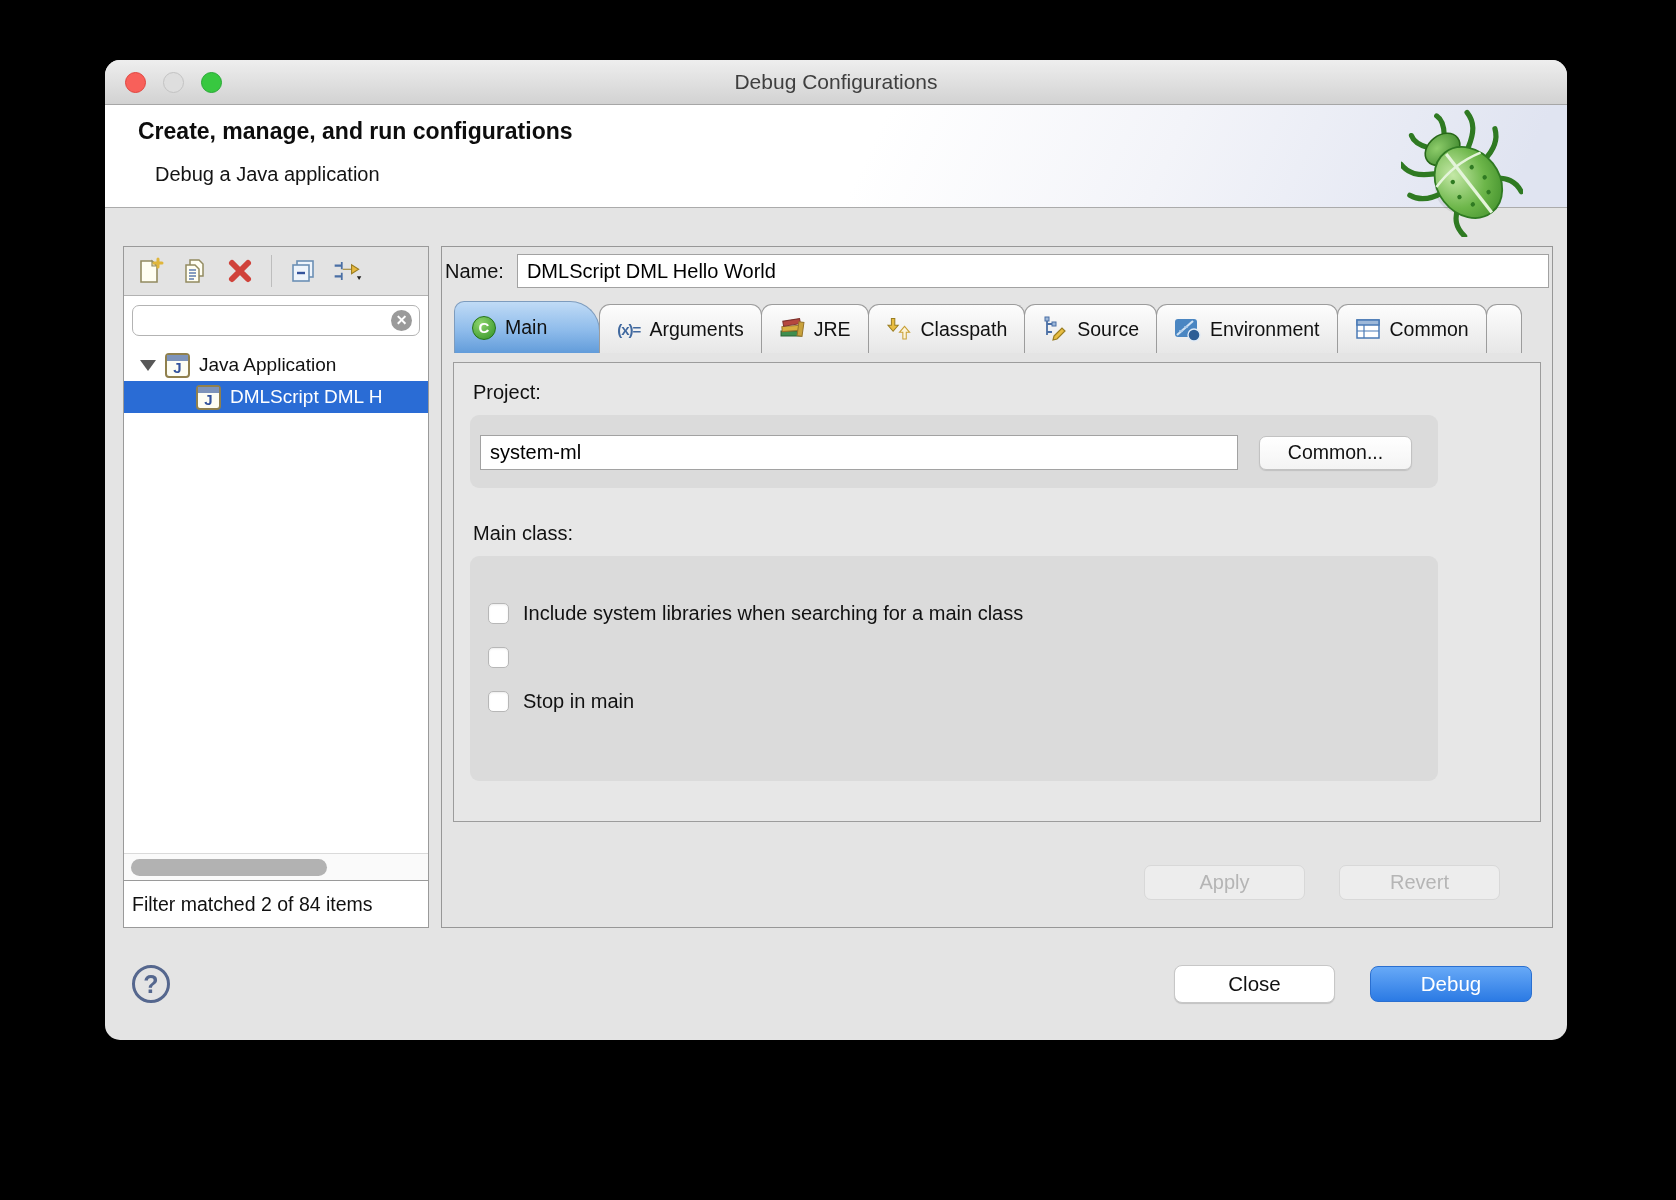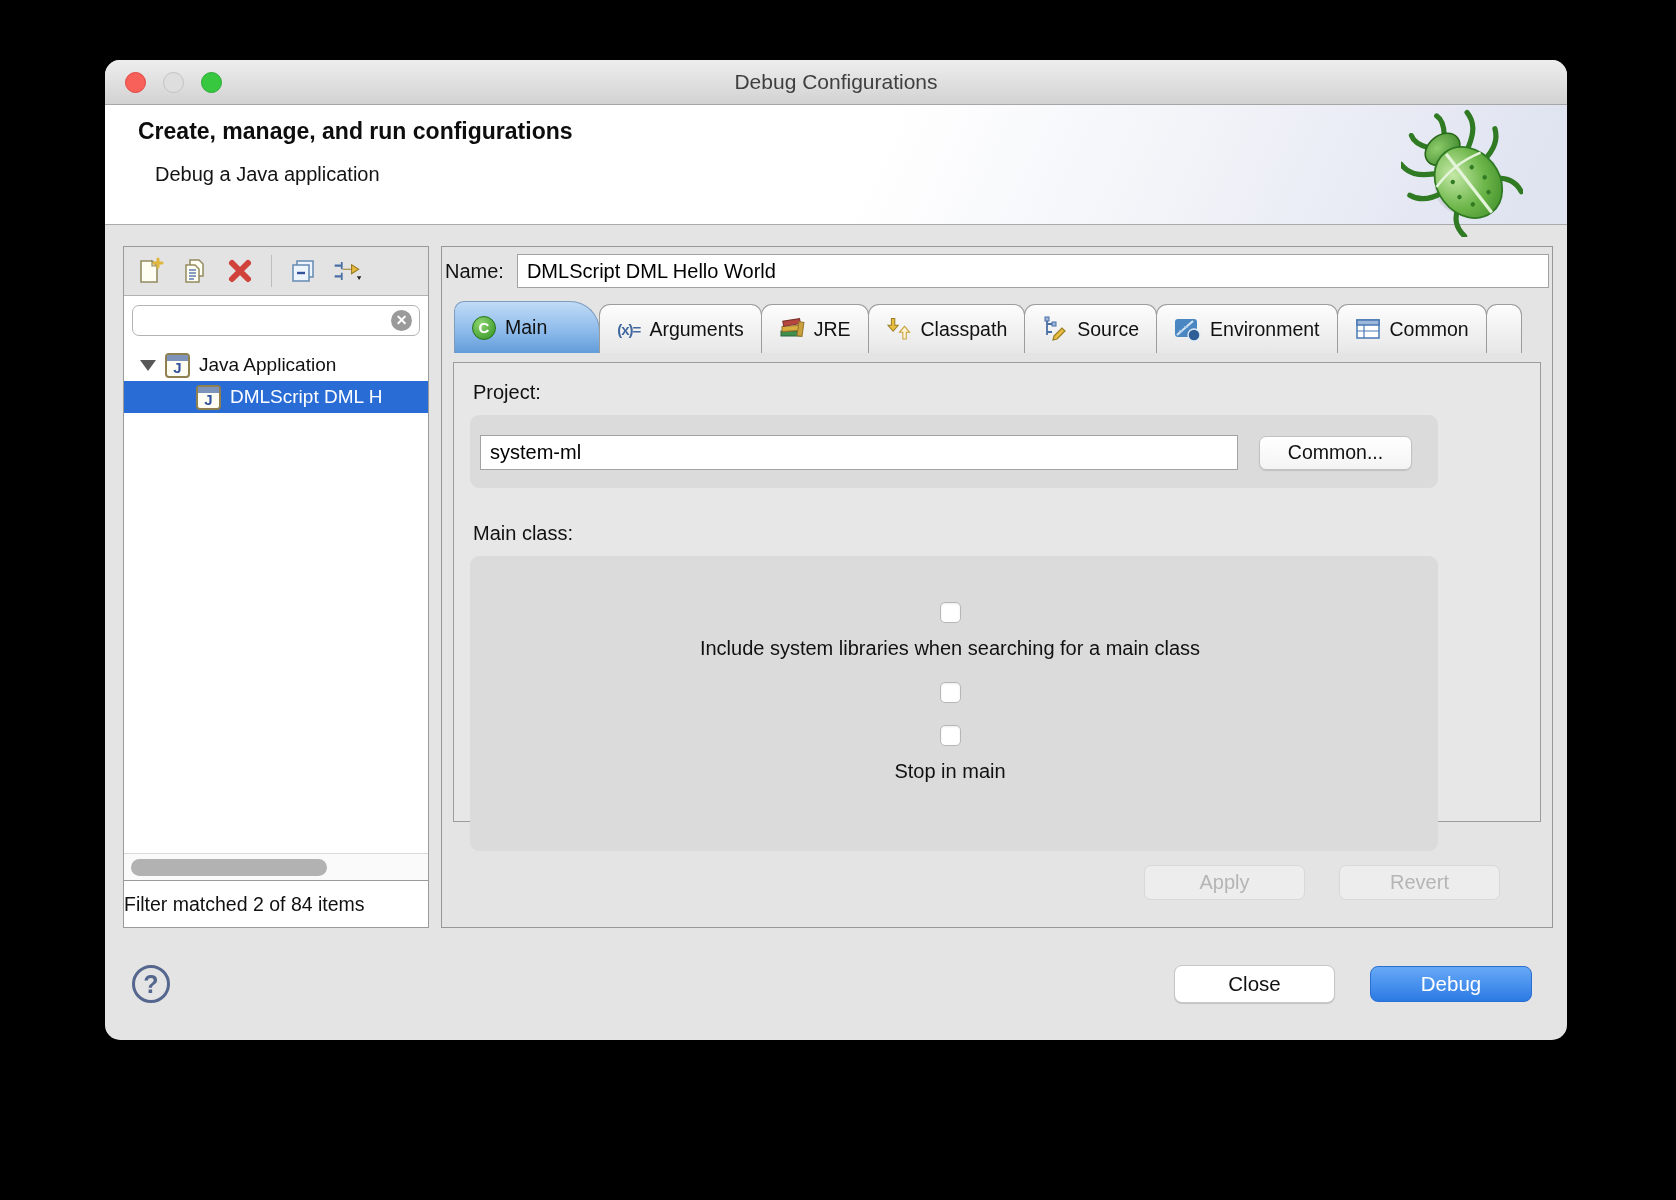--- a/index.html
+++ b/index.html
@@ -10,21 +10,21 @@
   
   .titlebar{height:45px;background:linear-gradient(#eeeeee,#d2d2d2);border-bottom:1px solid #a6a6a6;
     display:flex;align-items:center;justify-content:center;position:relative;}
   .traffic{position:absolute;left:20px;top:12px;display:flex;gap:17px;}
   .light{width:21px;height:21px;border-radius:50%;}
   .light.red{background:#f8605a;border:1px solid #e0443e;}
   .light.gray{background:#dedede;border:1px solid #c2c2c2;}
   .light.green{background:#38c840;border:1px solid #28a835;}
   .wtitle{font-size:21px;color:#3f3f3f;}
   
-  .appheader{height:120px;border-bottom:1px solid #ababab;position:relative;
+  .appheader{height:103px;border-bottom:1px solid #ababab;position:relative;
     background:linear-gradient(115deg,#ffffff 52%,#f3f4f9 72%,#e0e4f1 96%);}
   .h-title{position:absolute;left:33px;top:13px;font-size:23px;font-weight:bold;color:#0d0d0d;}
   .h-sub{position:absolute;left:50px;top:58px;font-size:20px;color:#141414;}
   .bug{position:absolute;right:44px;top:4px;width:122px;height:128px;}
   
   .leftpanel{position:absolute;left:18px;top:186px;width:306px;height:682px;background:#fff;
     border:1px solid #9a9a9a;display:flex;flex-direction:column;}
   .lp-toolbar{height:49px;background:#e3e3e3;border-bottom:1px solid #b2b2b2;display:flex;
     align-items:center;padding:0 10px;gap:13px;flex:none;}
   .tbtn{width:32px;height:32px;display:flex;align-items:center;justify-content:center;}
@@ -40,21 +40,21 @@
   .twist{width:0;height:0;border-left:8px solid transparent;border-right:8px solid transparent;
     border-top:11px solid #585858;}
   .trow.selected{background:#2a6cd5;color:#fff;padding-left:72px;gap:9px;}
   .jicon{width:25px;height:25px;border:2px solid #90804d;border-radius:4px;background:#fdfdf4;
     position:relative;flex:none;display:flex;align-items:flex-end;justify-content:center;}
   .jicon::before{content:"";position:absolute;left:0;right:0;top:0;height:6px;background:#7d93ba;}
   .jletter{font-size:15px;font-weight:bold;color:#33539c;line-height:17px;}
   .lp-scroll{height:27px;border-top:1px solid #dadada;background:#fafafa;position:relative;flex:none;}
   .lp-thumb{position:absolute;left:7px;top:5px;width:196px;height:17px;background:#b2b2b2;border-radius:9px;}
   .lp-filter{height:47px;border-top:1px solid #9a9a9a;display:flex;align-items:center;
-    font-size:19.5px;color:#111;white-space:nowrap;overflow:hidden;flex:none;}
+    padding-left:8px;font-size:19.5px;color:#111;white-space:nowrap;overflow:hidden;flex:none;}
   
   .rightpanel{position:absolute;left:336px;top:186px;width:1112px;height:682px;background:#e4e4e4;
     border:1px solid #979797;}
   .name-row{display:flex;align-items:center;margin:7px 3px 0;gap:13px;}
   .name-row label{font-size:20px;color:#111;}
   .name-input{flex:1;height:34px;border:1px solid #a2a2a2;background:#fff;font-size:20px;
     padding:0 9px;outline:none;}
   .tabs{display:flex;align-items:flex-end;margin:11px 0 0 12px;height:53px;position:relative;z-index:2;}
   .tab{height:49px;display:flex;align-items:center;gap:9px;padding:0 17px;font-size:19.5px;color:#111;
     background:linear-gradient(#fdfdfd,#e7e7e7);border:1px solid #9c9c9c;border-bottom:none;
@@ -67,21 +67,21 @@
   .fieldlabel{font-size:20px;color:#111;margin:6px 0 11px 3px;}
   .group{width:968px;background:#dbdbdb;border-radius:9px;padding:20px 26px 18px 10px;}
   .inputrow{display:flex;align-items:center;gap:21px;}
   .tinput{flex:1;height:35px;border:1px solid #a2a2a2;background:#fff;font-size:20px;
     padding:0 9px;outline:none;}
   .btn{height:34px;min-width:153px;background:linear-gradient(#ffffff,#f4f4f4);
     border:1px solid #c2c2c2;border-radius:7px;font-size:19.5px;color:#111;
     font-family:"Liberation Sans",sans-serif;box-shadow:0 1px 1px rgba(0,0,0,.12);}
   .gap26{height:28px;}
   .checks{margin:26px 0 0 8px;display:flex;flex-direction:column;gap:22px;padding-bottom:50px;}
-  .check{display:flex;align-items:center;gap:14px;font-size:20px;color:#111;flex-direction:column;}
+  .check{display:flex;align-items:center;gap:14px;font-size:20px;color:#111;}
   .cbox{width:21px;height:21px;background:#fff;border:1px solid #b7b7b7;border-radius:5px;
     box-shadow:inset 0 1px 2px rgba(0,0,0,.08);flex:none;}
   .applyrow{position:absolute;right:52px;bottom:27px;display:flex;gap:34px;}
   .btn.disabled{color:#b5b5b5;background:#ededed;border-color:#d8d8d8;box-shadow:none;
     width:161px;height:35px;font-size:20px;}
   
   .footer{position:absolute;left:0;right:0;bottom:0;height:112px;display:flex;align-items:center;}
   .help{margin-left:27px;width:38px;height:38px;border-radius:50%;border:3px solid #55678e;
     color:#55678e;font-size:25px;font-weight:bold;display:flex;align-items:center;justify-content:center;}
   .fspacer{flex:1;}

